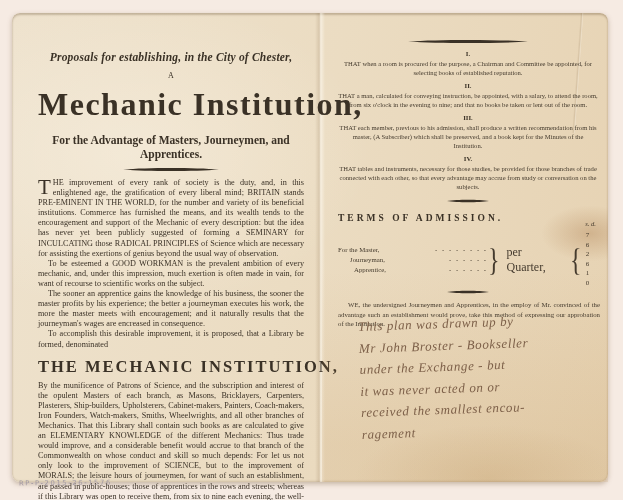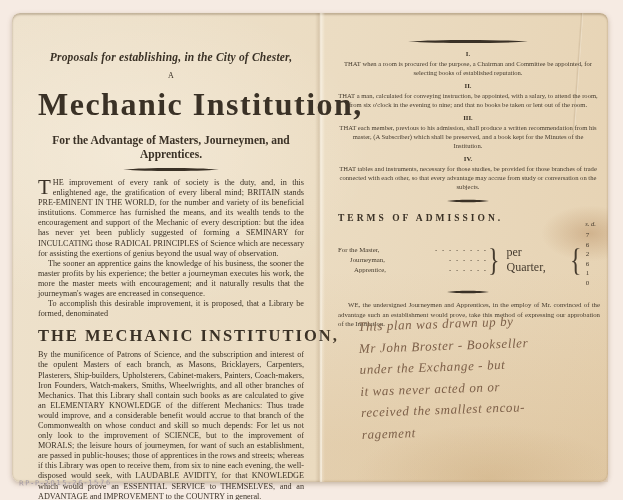--- a/index.html
+++ b/index.html
@@ -72,20 +72,21 @@
 
     <section class="page left">
       <p class="lp-header">Proposals for establishing, in the City of Chester,</p>
       <p class="lp-article">A</p>
       <h1 class="lp-title">Mechanic Institution,</h1>
       <p class="lp-subtitle">For the Advantage of Masters, Journeymen, and Apprentices.</p>
       <svg class="swell" width="96" height="5" viewBox="0 0 96 5">
           <path d="M0 2.5 C24 .4 72 .4 96 2.5 C72 4.6 24 4.6 0 2.5 Z"></path>
         </svg>
       <p class="body dropcap">THE improvement of every rank of society is the duty, and, in this enlightened age, the gratification of every liberal mind; BRITAIN stands PRE-EMINENT IN THE WORLD, for the number and variety of its beneficial institutions. Commerce has furnished the means, and its wealth tends to the encouragement and support of the Mechanic of every description: but the idea has never yet been publicly suggested of forming a SEMINARY for INCULCATING those RADICAL PRINCIPLES of Science which are necessary for assisting the exertions of genius beyond the usual way of observation.</p>
+      <p class="body indent">To be esteemed a GOOD WORKMAN is the prevalent ambition of every mechanic, and, under this impression, much exertion is often made in vain, for want of recourse to scientific works on the subject.</p>
       <p class="body indent">The sooner an apprentice gains the knowledge of his business, the sooner the master profits by his experience; the better a journeyman executes his work, the more the master meets with encouragement; and it naturally results that the journeyman's wages are encreased in consequence.</p>
       <p class="body indent">To accomplish this desirable improvement, it is proposed, that a Library be formed, denominated</p>
       <h2 class="lp-section">THE MECHANIC INSTITUTION,</h2>
       <p class="body">By the munificence of Patrons of Science, and the subscription and interest of the opulent Masters of each branch, as Masons, Bricklayers, Carpenters, Plasterers, Ship-builders, Upholsterers, Cabinet-makers, Painters, Coach-makers, Iron Founders, Watch-makers, Smiths, Wheelwrights, and all other branches of Mechanics. That this Library shall contain such books as are calculated to give an ELEMENTARY KNOWLEDGE of the different Mechanics: Thus trade would improve, and a considerable benefit would accrue to that branch of the Commonwealth on whose conduct and skill so much depends: For let us not only look to the improvement of SCIENCE, but to the improvement of MORALS; the leisure hours of journeymen, for want of such an establishment, are passed in public-houses; those of apprentices in the rows and streets; whereas if this Library was open to receive them, from six to nine each evening, the well-disposed would seek, with LAUDABLE AVIDITY, for that KNOWLEDGE which would prove an ESSENTIAL SERVICE to THEMSELVES, and an ADVANTAGE and IMPROVEMENT to the COUNTRY in general.</p>
 
     </section>
 
     <section class="page right">
       <svg class="swell" width="120" height="5" viewBox="0 0 120 5">
           <path d="M0 2.5 C30 .4 90 .4 120 2.5 C90 4.6 30 4.6 0 2.5 Z"></path>

